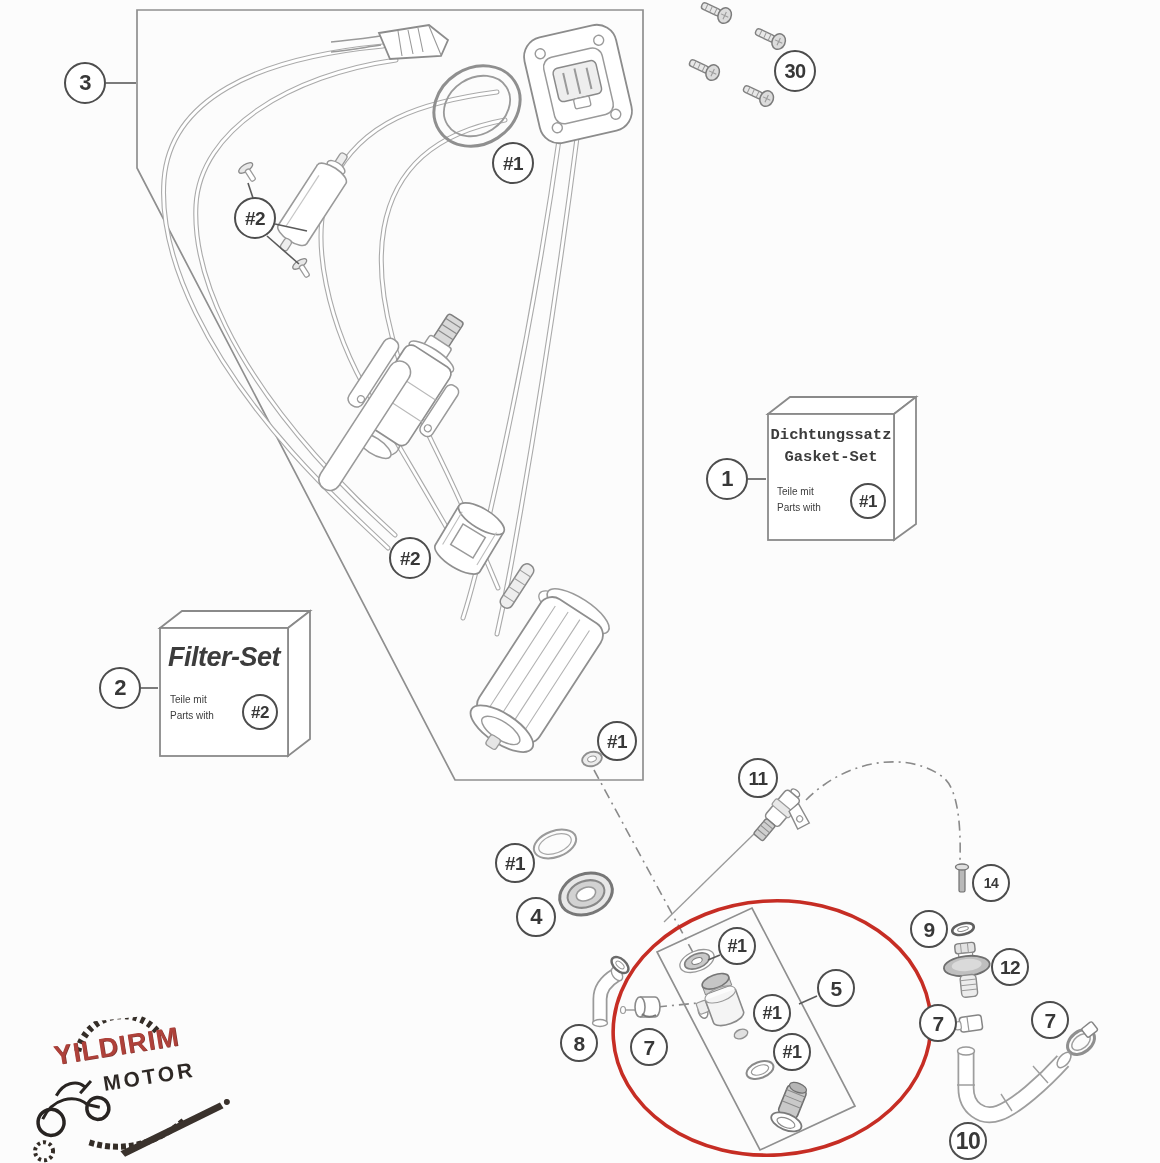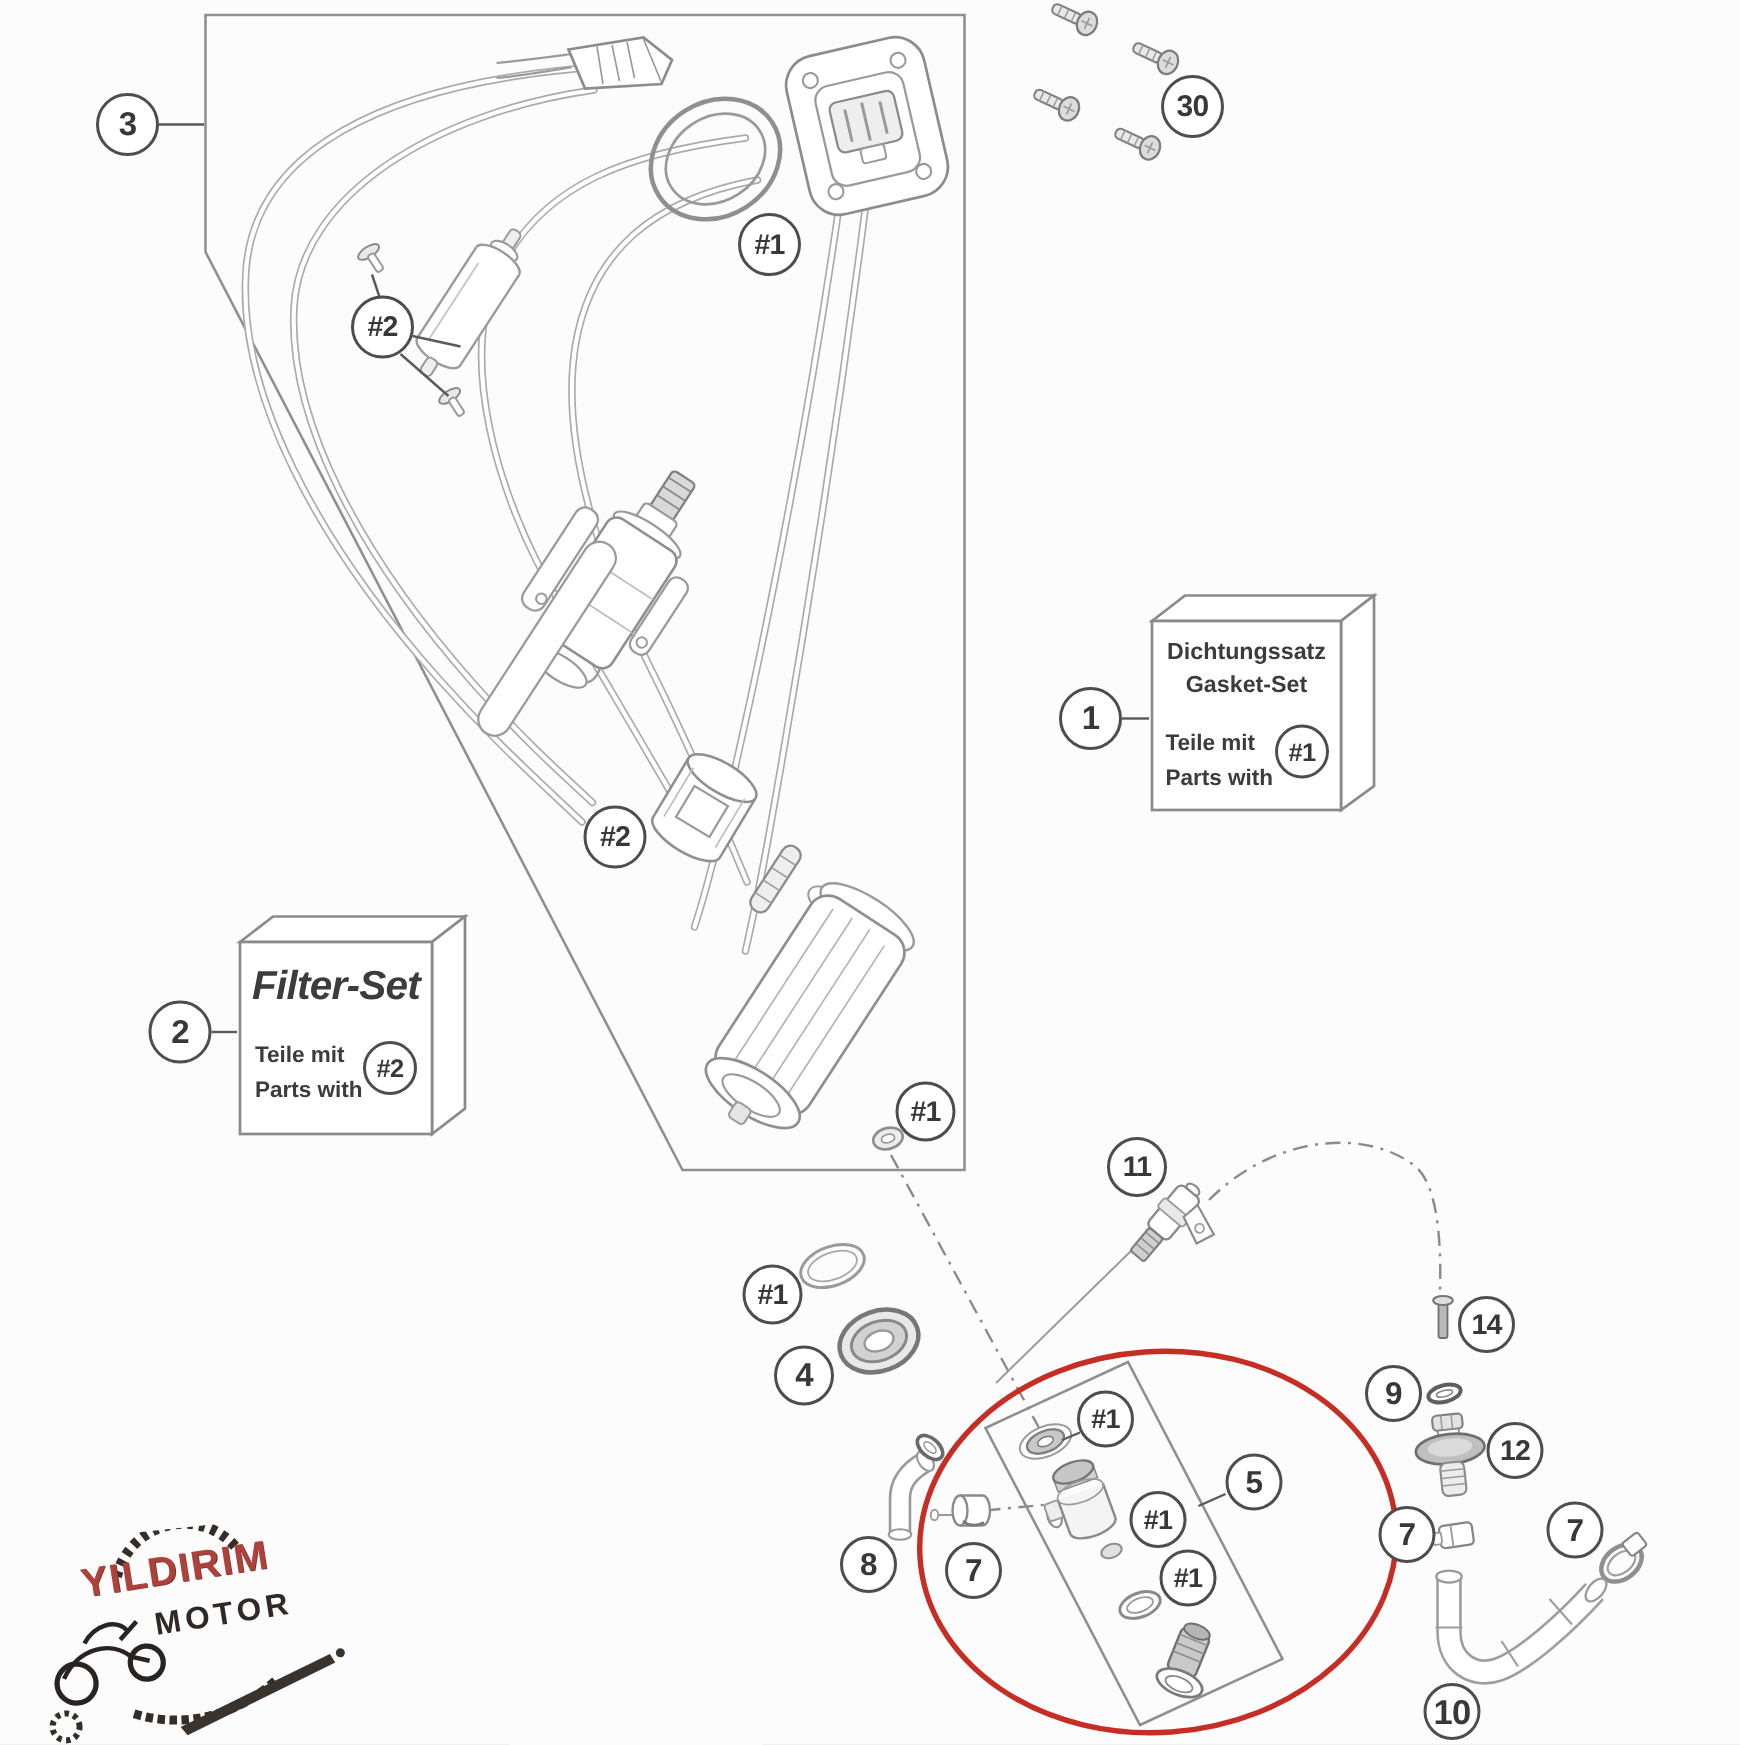--- a/index.html
+++ b/index.html
@@ -11,21 +11,21 @@
   .co{
     position:absolute;display:flex;align-items:center;justify-content:center;
     border:2.6px solid #4d4d4d;border-radius:50%;background:#fff;
     font-weight:bold;color:#383838;transform:translate(-50%,-50%);
     box-sizing:border-box;line-height:1;letter-spacing:-0.5px;cursor:default;
   }
   .boxtext{position:absolute;color:#3c3c3c;}
   .bt-center{text-align:center;}
   .kit-title{font-size:15.5px;font-weight:bold;line-height:1.45;}
   .kit-title-big{font-size:27px;font-weight:bold;letter-spacing:-0.5px;font-style:italic;}
-  .kit-note{font-size:15px;font-weight:700;line-height:1.55;}
+  .kit-note{font-size:10px;font-weight:400;line-height:1.55;}
   #watermark{
     position:absolute;left:22px;top:1018px;width:215px;height:142px;
     transform:rotate(-6deg);opacity:0.92;
   }
   #wm-line1{
     position:absolute;left:36px;top:12px;font-size:27px;font-weight:800;
     color:#a8322a;letter-spacing:1px;transform:rotate(-3deg);
     text-shadow:0.5px 0.5px 0 #6d1f1a;
   }
   #wm-line2{
@@ -323,34 +323,34 @@
 <div class="co" style="left:255px;top:218px;width:42px;height:42px;font-size:19px;">#2</div>
 <div class="co" style="left:727px;top:479px;width:42px;height:42px;font-size:22px;">1</div>
 <div class="co" style="left:868px;top:501px;width:36px;height:36px;font-size:17px;">#1</div>
 <div class="co" style="left:120px;top:688px;width:42px;height:42px;font-size:22px;">2</div>
 <div class="co" style="left:260px;top:712px;width:36px;height:36px;font-size:17px;">#2</div>
 <div class="co" style="left:410px;top:558px;width:42px;height:42px;font-size:19px;">#2</div>
 <div class="co" style="left:617px;top:741px;width:40px;height:40px;font-size:19px;">#1</div>
 <div class="co" style="left:515px;top:863px;width:40px;height:40px;font-size:19px;">#1</div>
 <div class="co" style="left:536px;top:917px;width:40px;height:40px;font-size:22px;">4</div>
 <div class="co" style="left:758px;top:778px;width:40px;height:40px;font-size:19px;">11</div>
-<div class="co" style="left:991px;top:883px;width:38px;height:38px;font-size:19px;">14</div>
+<div class="co" style="left:991px;top:883px;width:38px;height:38px;font-size:14px;">14</div>
 <div class="co" style="left:929px;top:929px;width:38px;height:38px;font-size:21px;">9</div>
 <div class="co" style="left:1010px;top:967px;width:38px;height:38px;font-size:19px;">12</div>
 <div class="co" style="left:836px;top:988px;width:38px;height:38px;font-size:21px;">5</div>
 <div class="co" style="left:737px;top:946px;width:38px;height:38px;font-size:18px;">#1</div>
 <div class="co" style="left:772px;top:1013px;width:38px;height:38px;font-size:18px;">#1</div>
 <div class="co" style="left:792px;top:1052px;width:38px;height:38px;font-size:18px;">#1</div>
 <div class="co" style="left:649px;top:1047px;width:38px;height:38px;font-size:21px;">7</div>
 <div class="co" style="left:579px;top:1043px;width:38px;height:38px;font-size:21px;">8</div>
 <div class="co" style="left:938px;top:1023px;width:38px;height:38px;font-size:21px;">7</div>
 <div class="co" style="left:1050px;top:1020px;width:38px;height:38px;font-size:21px;">7</div>
 <div class="co" style="left:968px;top:1141px;width:38px;height:38px;font-size:23px;">10</div>
 
-<div class="boxtext bt-center kit-title" style="left:770px;top:424px;width:122px;">
+<div class="boxtext bt-center kit-title" style="left:770px;top:424px;width:122px;font-family:Liberation Mono, monospace;">
   <div>Dichtungssatz</div>
   <div>Gasket-Set</div>
 </div>
 <div class="boxtext kit-note" style="left:777px;top:484px;width:110px;">
   <div>Teile mit</div>
   <div>Parts with</div>
 </div>
 
 <div class="boxtext bt-center kit-title-big" style="left:162px;top:642px;width:124px;">Filter-Set</div>
 <div class="boxtext kit-note" style="left:170px;top:692px;width:110px;">

